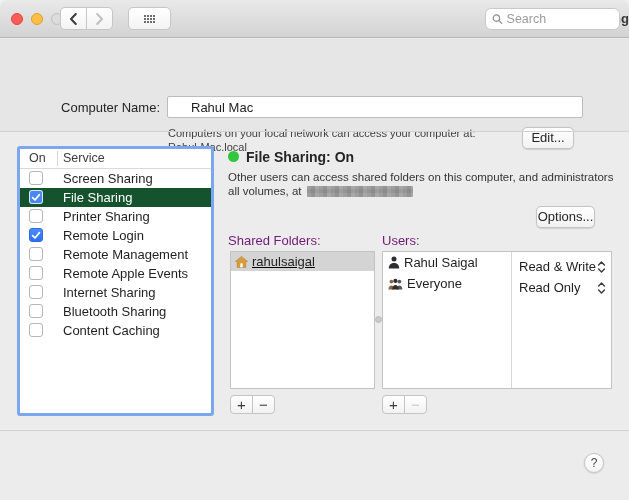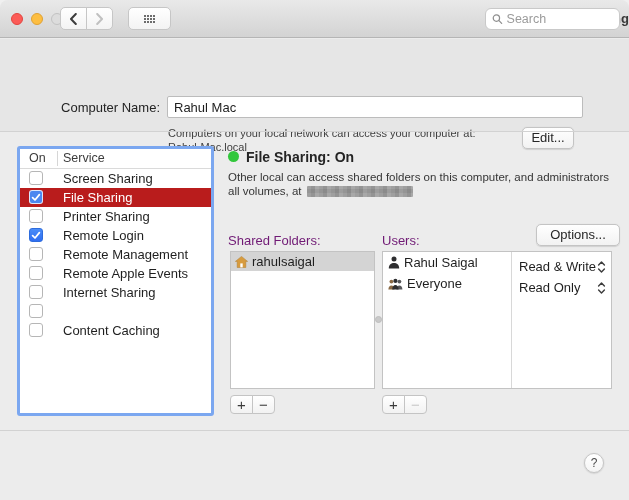--- a/index.html
+++ b/index.html
@@ -29,58 +29,58 @@
   .searchfield { position:absolute; right:9px; top:8px; width:135px; height:22px;
     background:#fff; border:1px solid #c9c9c9; border-radius:6px; display:flex; align-items:center; padding:0 6px; }
   .searchfield input { border:none; outline:none; background:transparent; width:100%;
     font-size:12.5px; color:#333; margin-left:4px; }
   .searchfield input::placeholder { color:#9b9b9b; }
 
   
   .topsection { position:absolute; top:39px; left:0; width:629px; height:92px; background:#e6e6e6; }
   .cn-label { position:absolute; left:0; top:61px; width:160px; text-align:right; font-size:13px; color:#242424; }
   .cn-input { position:absolute; left:167px; top:57px; width:416px; height:22px; background:#fff;
-    border:1px solid #bcbcbc; border-radius:2px; font-size:13px; color:#1e1e1e; padding:0 6px; outline:none; }
+    border:1px solid #bcbcbc; border-radius:2px; font-size:13px; color:#1e1e1e; padding:0 23px; outline:none; }
   .cn-help { position:absolute; left:168px; top:87px; font-size:11px; color:#404040; line-height:14px; }
   .edit-btn { position:absolute; left:522px; top:88px; width:52px; height:22px; }
   .macbtn { background:linear-gradient(#ffffff,#f2f2f2); border:1px solid #c4c4c4; border-radius:5px;
     box-shadow:0 0.5px 1px rgba(0,0,0,.12); font-size:13px; color:#262626; text-align:center; cursor:default; }
   .hr { position:absolute; left:0; width:629px; height:1px; background:#d2d2d2; }
 
   
   .svc-list { position:absolute; left:17px; top:146px; width:197px; height:270px;
     border:3px solid #7ba7f0; border-radius:3px; background:#fff; }
   .svc-header { position:relative; height:20px; border-bottom:1px solid #dadada; font-size:12.5px; color:#3c3c3c; }
   .svc-header .h-on { position:absolute; left:9px; top:2px; }
   .svc-header .h-service { position:absolute; left:43px; top:2px; }
   .svc-header .h-div { position:absolute; left:37px; top:2px; bottom:2px; width:1px; background:#d6d6d6; }
   .svc-row { position:relative; height:19px;text-decoration:underline; }
-  .svc-row.selected { background:#b91c1c; }
+  .svc-row.selected { background:#14532d; }
   .svc-row .svc-label { position:absolute; left:43px; top:0; line-height:19px; font-size:13px; color:#1f1f1f; }
   .svc-row.selected .svc-label { color:#fff; }
   .cb { position:absolute; left:9px; top:2px; width:14px; height:14px; background:#fff;
     border:1px solid #b6b6b6; border-radius:3px; display:flex; align-items:center; justify-content:center; }
   .cb.checked { background:linear-gradient(#4a8df8,#2f6ef1); border-color:#2e6cdd; }
   .svc-row.selected .cb.checked { background:#4b87f0; border-color:rgba(255,255,255,.8); }
 
   
   .status-dot { position:absolute; left:228px; top:151px; width:11px; height:11px; border-radius:50%; background:#32c73c; }
   .status-title { position:absolute; left:246px; top:149px; font-size:14px; font-weight:bold; color:#242424; }
   .desc1 { position:absolute; left:228px; top:171px; font-size:11.5px; color:#353535; }
   .desc2 { position:absolute; left:228px; top:185px; font-size:11.5px; color:#353535; display:flex; align-items:center; }
   .redacted { display:inline-block; margin-left:5px; width:106px; height:11px;
     background:repeating-linear-gradient(90deg,#c7c7c7 0 4px,#b9b9b9 4px 8px,#d2d2d2 8px 12px),
                repeating-linear-gradient(0deg,#cccccc 0 4px,#bfbfbf 4px 8px);
     background-blend-mode:multiply; border-radius:1px; }
-  .options-btn { position:absolute; left:536px; top:224px; width:84px; height:22px; }
+  .options-btn { position:absolute; left:536px; top:206px; width:59px; height:22px; }
 
   .col-label { position:absolute; font-size:13px; color:#701a75; }
   .listbox { position:absolute; background:#fff; border:1px solid #c3c3c3; }
   .sf-box { left:230px; top:251px; width:145px; height:138px; }
-  .sf-row { position:relative; height:19px; display:flex; align-items:center; padding-left:4px; }
+  .sf-row { position:relative; height:19px; display:flex; align-items:center; padding-left:4px;text-decoration:underline; }
   .sf-row.selected { background:#d4d4d4; }
   .sf-row .name { font-size:13px; color:#1f1f1f; margin-left:4px; }
   .splitter-dot { position:absolute; left:375px; top:316px; width:7px; height:7px; border-radius:50%;
     background:#c9c9c9; border:1px solid #bdbdbd; }
   .users-box { left:382px; top:251px; width:230px; height:138px; }
   .perm-col { position:absolute; left:128px; top:0; bottom:0; width:101px; border-left:1px solid #d8d8d8; }
   .user-row { position:relative; height:21px; display:flex; align-items:center; padding-left:5px; }
   .user-row .name { font-size:13px; color:#1f1f1f; margin-left:4px; }
   .perm-row { position:relative; height:21px; display:flex; align-items:center; padding:8px 6px 0 7px; }
   .perm-row .perm { font-size:13px; color:#1f1f1f; flex:1; }
@@ -195,30 +195,31 @@
     <div class="svc-row">
       <span class="cb"></span>
       <span class="svc-label">Remote Apple Events</span>
     </div>
     <div class="svc-row">
       <span class="cb"></span>
       <span class="svc-label">Internet Sharing</span>
     </div>
     <div class="svc-row">
       <span class="cb"></span>
+      <span class="svc-label">Bluetooth Sharing</span>
     </div>
     <div class="svc-row">
       <span class="cb"></span>
       <span class="svc-label">Content Caching</span>
     </div>
   </div>
 
   <span class="status-dot"></span>
   <span class="status-title">File Sharing: On</span>
-  <div class="desc1">Other local can access shared folders on this computer, and administrators</div>
+  <div class="desc1">Other users can access shared folders on this computer, and administrators</div>
   <div class="desc2">
     <span>all volumes, at</span>
     <span class="redacted"></span>
   </div>
   <div class="options-btn macbtn" style="line-height:20px;">Options...</div>
 
   <div class="col-label" style="left:228px; top:233px;">Shared Folders:</div>
   <div class="col-label" style="left:382px; top:233px;">Users:</div>
 
   <div class="listbox sf-box">

